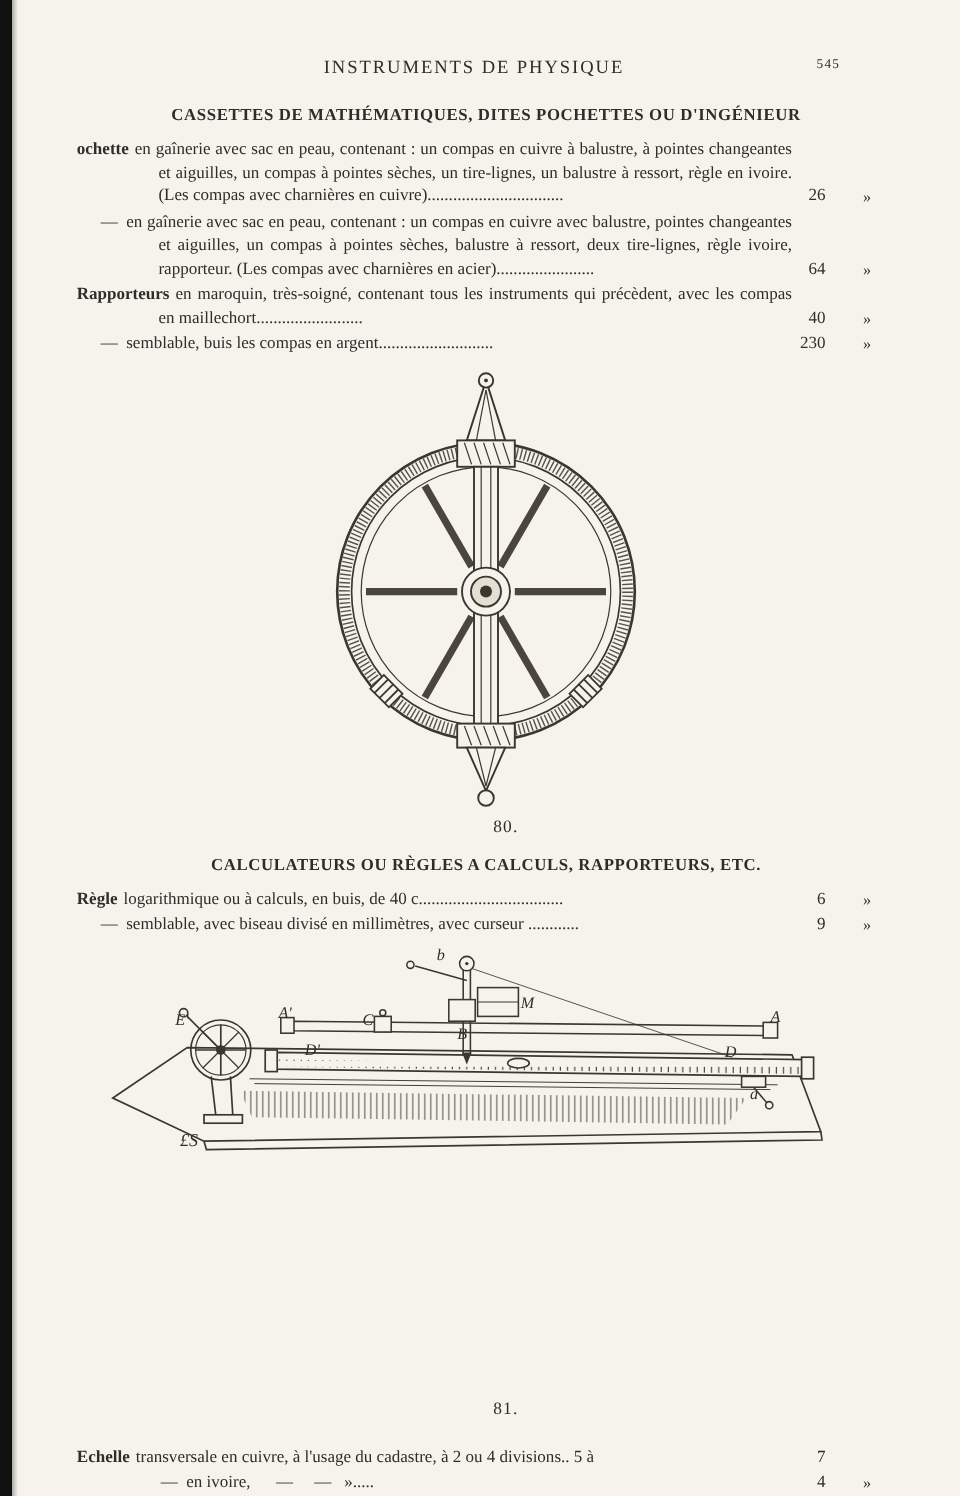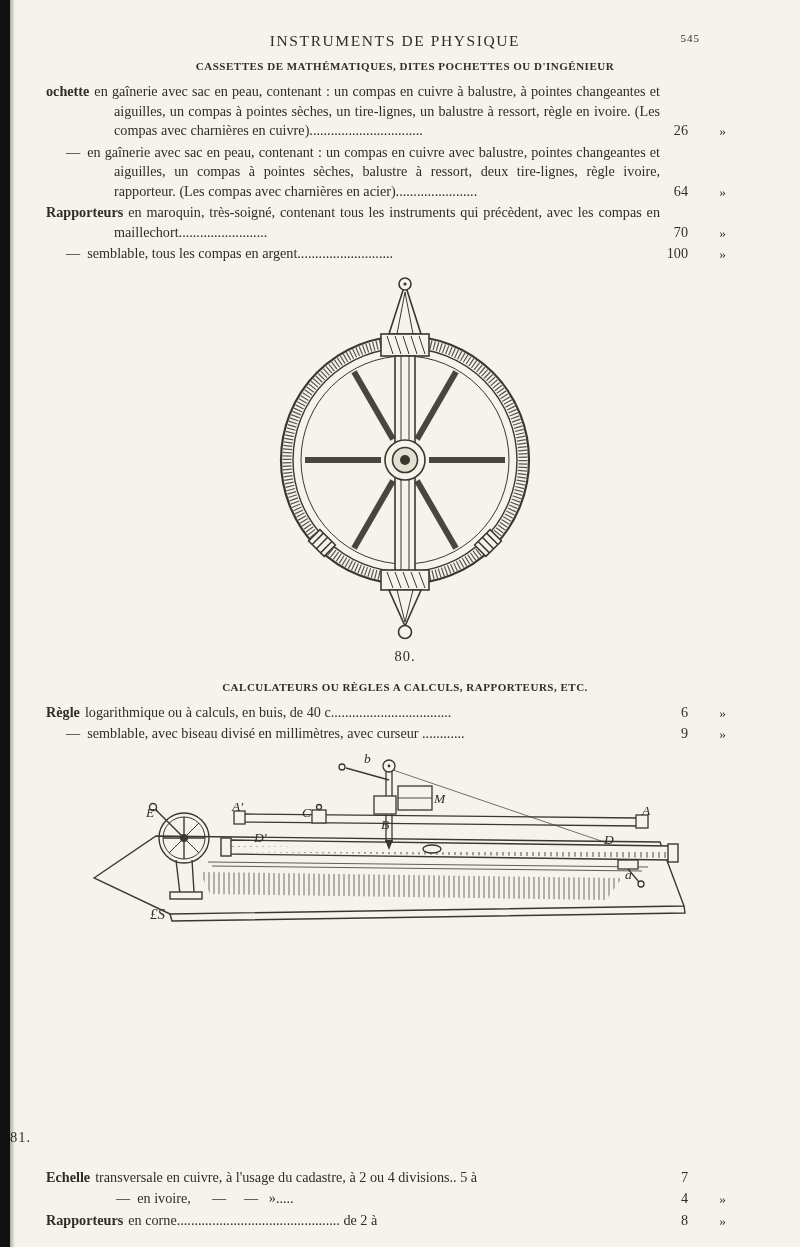--- a/index.html
+++ b/index.html
@@ -10,34 +10,34 @@
     color:#2f2d28;
     position:relative;
     overflow:hidden;
   }
   .scan-edge{position:absolute;left:0;top:0;width:10px;height:1247px;background:#111;}
   .scan-edge-fade{position:absolute;left:10px;top:0;width:5px;height:1247px;
     background:linear-gradient(to right, rgba(40,38,32,.35), rgba(40,38,32,0));}
   .page{position:absolute;left:10px;top:0;width:790px;height:1247px;}
 
   
-  .running-head{position:relative;margin-top:32px;height:20px;}
+  .running-head{position:relative;margin-top:48px;height:20px;}
   .rh-title{position:absolute;left:50%;transform:translateX(-54%);
     font-size:15.5px;letter-spacing:1.6px;white-space:nowrap;}
   .rh-page{position:absolute;right:100px;font-size:11px;letter-spacing:1px;}
 
   
   .sec-title{
-    text-align:center;font-size:11px;font-weight:700;letter-spacing:.5px;
-    margin:8px 30px 10px 30px;
+    text-align:center;font-size:14px;font-weight:700;letter-spacing:.5px;
+    margin:21px 30px 10px 30px;
   }
   .sec-title.second{margin-top:16px;font-family:Liberation Serif, serif;}
 
   
-  .content{margin:0 40px 0 36px;}
+  .content{margin:0 40px 0 54px;}
   .entry{
     position:relative;margin:0 0 2px 0;
     padding:0 100px 0 68px;text-indent:-68px;
     font-size:14.2px;line-height:19.5px;
     text-align:justify;
   }
   .entry .lead{font-weight:700;margin-right:5px;}
   .entry.dash .lead{font-weight:400;padding-left:20px;letter-spacing:2px;}
   .entry.dash-deep .lead{font-weight:400;padding-left:70px;letter-spacing:2px;}
   .entry .price{
@@ -45,24 +45,24 @@
     text-indent:0;font-size:14.2px;
   }
   .entry .unit{
     position:absolute;right:34px;bottom:0;text-indent:0;font-size:13.5px;
   }
 
   
   .figure{position:relative;text-align:center;}
   .figure-80{margin-top:8px;}
   .figure-80 svg{display:block;margin:0 auto;}
-  .fig-caption{font-size:14.5px;margin-top:4px;letter-spacing:1px;}
+  .fig-caption{font-size:14.5px;margin-top:4px;letter-spacing:1px;padding-left:33px;}
   .figure-81{margin:10px 0 0 72px;width:630px;height:185px;text-align:left;}
   .figure-81 svg{position:absolute;left:0;top:0;}
-  .fig81-caption{text-align:left;font-size:14.5px;margin:190px 0 0 0;letter-spacing:1px;
+  .fig81-caption{text-align:center;font-size:14.5px;margin:190px 0 0 0;letter-spacing:1px;
     position:relative;}
   .fig-label{
     position:absolute;font-size:13.5px;font-style:italic;color:#2f2d28;
     font-family:"Liberation Serif",serif;line-height:13px;
   }
   .fl0{left:282px;top:-2px;}
   .fl1{left:64px;top:52px;}
   .fl2{left:150px;top:46px;}
   .fl3{left:220px;top:52px;}
   .fl4{left:352px;top:38px;}
@@ -97,26 +97,26 @@
       <span class="price">26</span>
       <span class="unit">»</span>
     </p>
     <p class="entry dash">
       <span class="lead">—</span><span class="body">en gaînerie avec sac en peau, contenant : un compas en cuivre avec balustre, pointes changeantes et aiguilles, un compas à pointes sèches, balustre à ressort, deux tire-lignes, règle ivoire, rapporteur. (Les compas avec charnières en acier).......................</span>
       <span class="price">64</span>
       <span class="unit">»</span>
     </p>
     <p class="entry">
       <span class="lead">Rapporteurs</span><span class="body">en maroquin, très-soigné, contenant tous les instruments qui précèdent, avec les compas en maillechort.........................</span>
-      <span class="price">70</span>
+      <span class="price">40</span>
       <span class="unit">»</span>
     </p>
     <p class="entry dash">
-      <span class="lead">—</span><span class="body">semblable, tous les compas en argent...........................</span>
-      <span class="price">100</span>
+      <span class="lead">—</span><span class="body">semblable, buis les compas en argent...........................</span>
+      <span class="price">230</span>
       <span class="unit">»</span>
     </p>
   </div>
 
   <div class="figure figure-80">
     <svg width="320" height="372" viewBox="0 0 320 372">
       <g class="ink" stroke-width="1.6">
         <circle cx="160" cy="188" r="124" stroke-width="2.2"></circle>
         <circle cx="160" cy="188" r="118" stroke-width="9" stroke-dasharray="1.2 2.2" opacity="0.85"></circle>
         <circle cx="160" cy="188" r="112" stroke-width="1.4"></circle>

